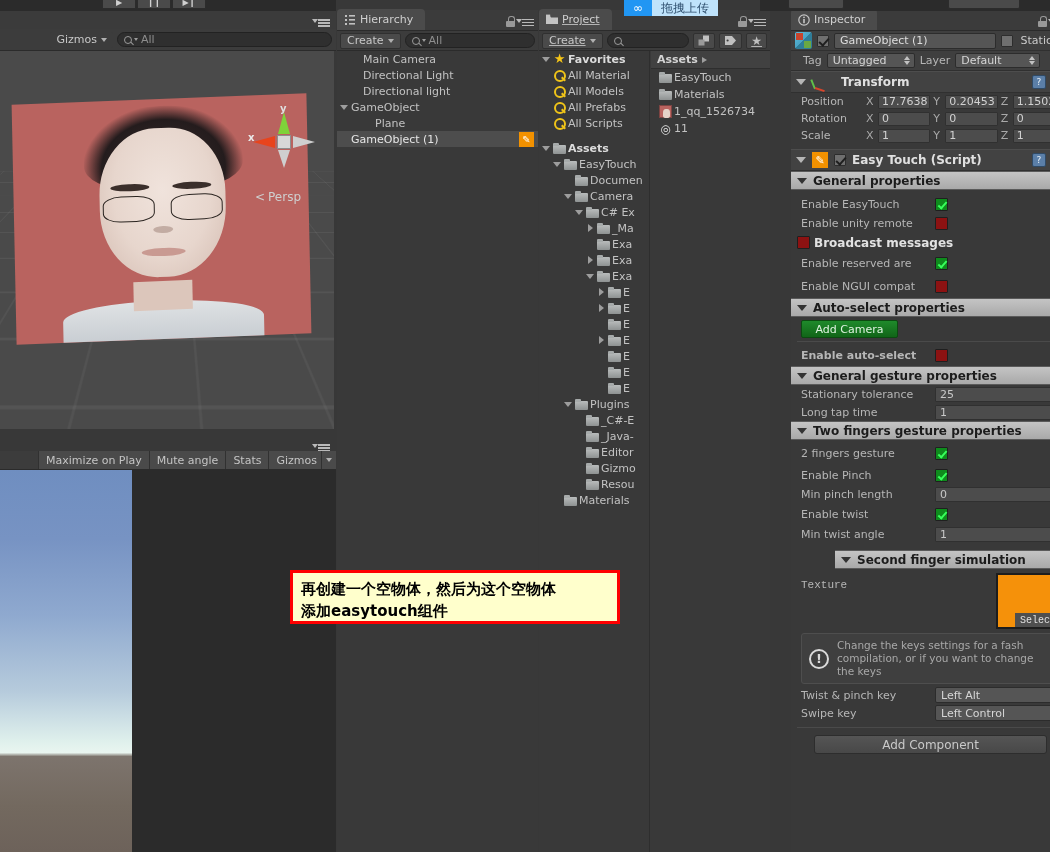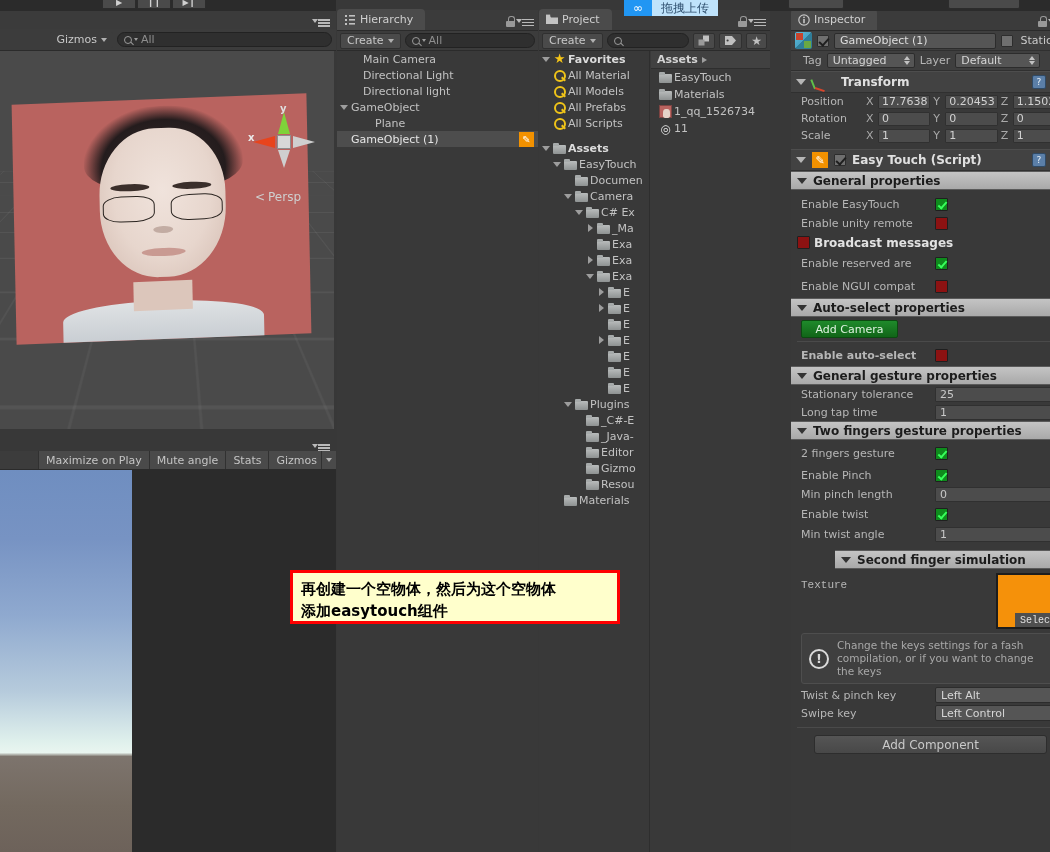--- a/index.html
+++ b/index.html
@@ -229,21 +229,21 @@
     border-top: 4px solid transparent; border-bottom: 4px solid transparent;
     border-left: 5px solid #9d9d9d; border-right: none;
   }
   .prefab-badge {
     margin-left: auto; width: 15px; height: 15px; background: #f29100;
     display: flex; align-items: center; justify-content: center;
     font-size: 10px; color: #fff;
   }
 
   
-  #project { left: 539px; top: 10px; width: 231px; height: 842px; background: #393939; }
+  #project { left: 539px; top: 10px; width: 231px; height: 842px; background: #393939; text-decoration: underline; }
   #proj-left {
     position: absolute; left: 0; top: 41px; width: 111px; bottom: 0;
     background: #393939; border-right: 1px solid #2e2e2e; overflow: hidden;
   }
   #proj-right {
     position: absolute; left: 112px; top: 41px; right: 0; bottom: 0;
     background: #393939; overflow: hidden;
   }
   .crumb {
     height: 18px; display: flex; align-items: center; gap: 4px;

